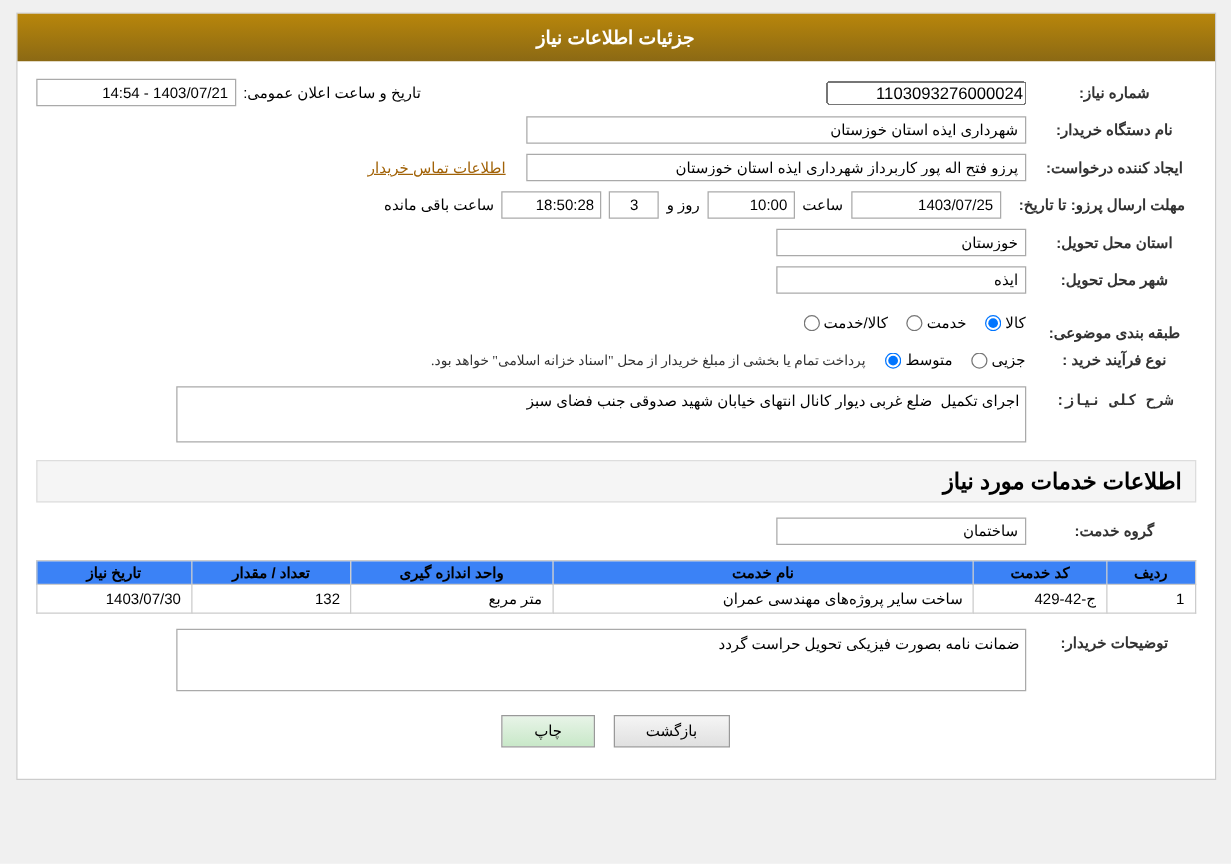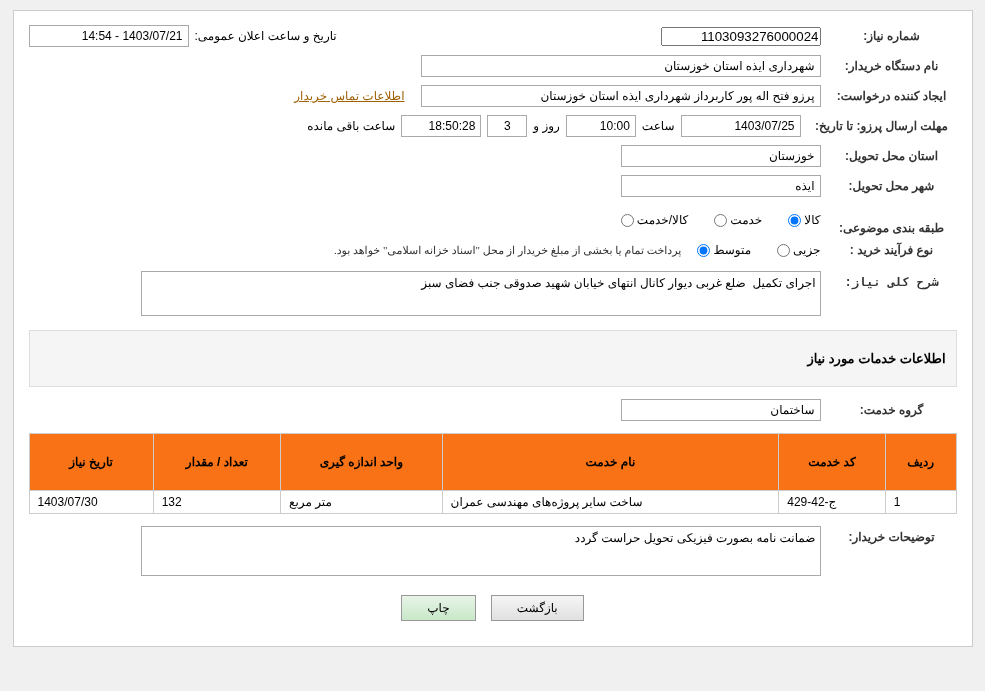--- a/index.html
+++ b/index.html
@@ -27,24 +27,24 @@
       font-weight: bold;
     }
 
     .content {
       padding: 10px 15px;
     }
 
     .section-title {
       background: #f5f5f5;
       border: 1px solid #ddd;
-      padding: 20px 10px;
+      padding: 5px 10px;
       font-weight: bold;
       margin: 10px 0 8px 0;
-      font-size: 13px;
+      font-size: 18px;
     }
 
     .label-cell {
       text-align: center;
       white-space: nowrap;
       color: #333;
       font-weight: bold;
       width: 130px;
     }
 
@@ -53,21 +53,21 @@
     }
 
     .blue-link {
       color: #a16207;
       text-decoration: underline;
       cursor: pointer;
     }
 
     .radio-group {
       display: flex;
-      gap: 26px;
+      gap: 15px;
       align-items: flex-end;
       flex-direction: row-reverse;
     }
 
     .radio-item {
       display: flex;
       align-items: center;
       gap: 3px;
     }
 
@@ -82,31 +82,31 @@
       resize: none;
     }
 
     .data-table {
       width: 100%;
       border-collapse: collapse;
       margin-top: 5px;
     }
 
     .data-table th {
-      background: #f97316;
+      background: #3b82f6;
       border: 1px solid #ccc;
-      padding: 21px 8px;
+      padding: 2px 8px;
       text-align: center;
       font-weight: bold;
     }
 
     .data-table td {
       border: 1px solid #ccc;
       padding: 4px 8px;
-      text-align: left;
+      text-align: right;
     }
 
     .data-table tr:nth-child(even) td {
       background: #f9f9f9;
     }
 
     .button-bar {
       display: flex;
       justify-content: center;
       gap: 15px;
@@ -139,20 +139,23 @@
     .purchase-type-text {
       color: #333;
       font-size: 11px;
     }
   </style>
 </head>
 <body>
 
 <div class="page-container">
 
+  <div class="header-bar">
+    <span>جزئیات اطلاعات نیاز</span>
+  </div>
 
   <div class="content">
 
     <div class="form-row" style="justify-content: space-between; align-items: center;">
       <div style="display:flex; align-items:center; gap:6px;">
         <span class="label-cell">شماره نیاز:</span>
         <input type="text" class="date-input" style="width: 160px;" readonly="" value="1103093276000024">
       </div>
       <div style="display:flex; align-items:center; gap:6px; margin-right:20px;">
         <span>تاریخ و ساعت اعلان عمومی:</span>

